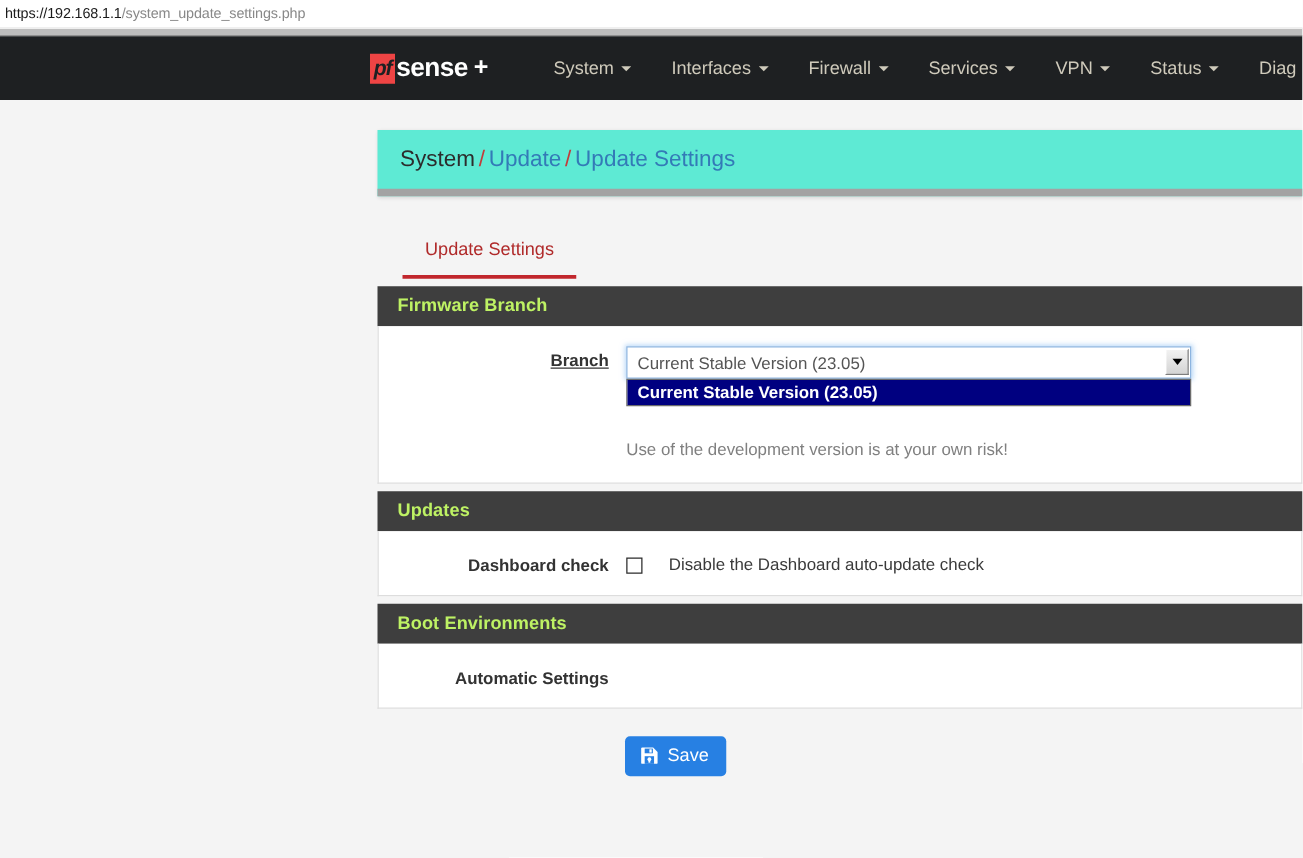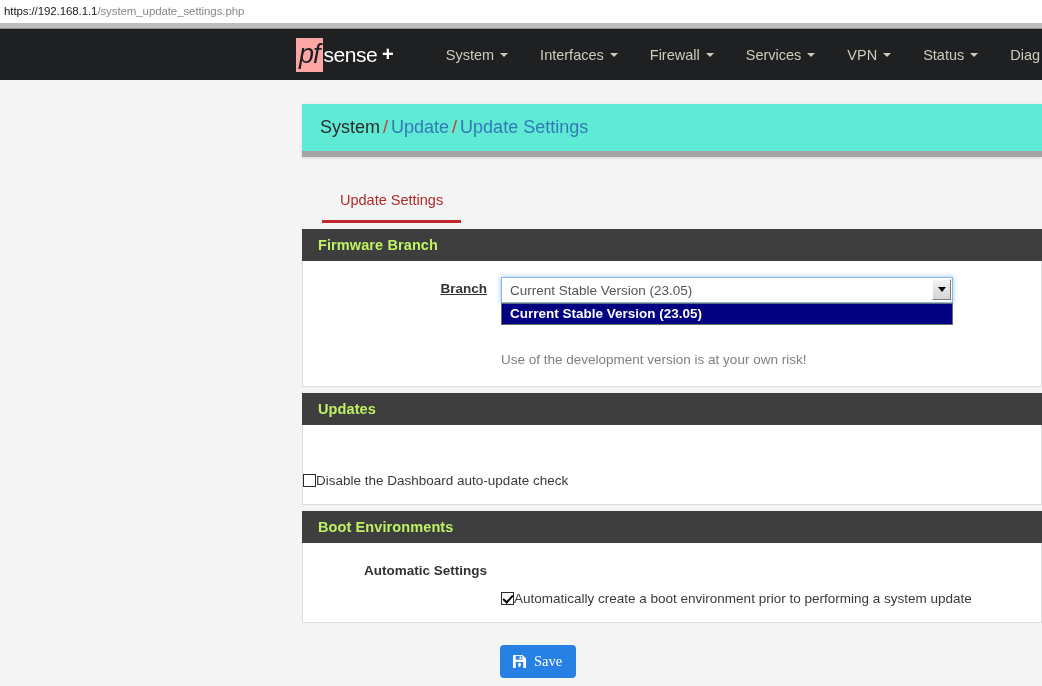--- a/index.html
+++ b/index.html
@@ -41,32 +41,32 @@
     overflow: hidden;
     white-space: nowrap;
   }
   .brand {
     display: flex;
     align-items: center;
     margin-right: 36px;
     flex: 0 0 auto;
   }
   .brand-pf {
-    background: #fca5a5;
+    background: #ef4444;
     color: #1e2022;
-    font-weight: normal;
-    font-size: 27px;
+    font-weight: bold;
+    font-size: 17px;
     font-style: italic;
     line-height: 1;
     padding: 3px 3px 4px 3px;
     letter-spacing: -1px;
   }
   .brand-sense {
     color: #ffffff;
-    font-weight: normal;
+    font-weight: bold;
     font-size: 21px;
     letter-spacing: -0.5px;
     margin-left: 1px;
   }
   .brand-plus {
     color: #ffffff;
     font-weight: bold;
     font-size: 20px;
     margin-left: 5px;
   }
@@ -240,24 +240,23 @@
     font-size: 13.5px;
     color: #808080;
     padding-top: 3px;
     line-height: 1.5;
   }
   .help-hidden { visibility: hidden; }
 
   
   .check-row {
     display: flex;
-    align-items: center;
-    gap: 0;
+    align-items: flex-end;
+    gap: 21px;
     padding-top: 3px;
-    margin-top: 29px;
   }
   .winbox {
     width: 13px; height: 13px;
     background: #ffffff;
     border: 1px solid #2b2b2b;
     position: relative;
     flex: 0 0 auto;
     cursor: pointer;
   }
   .winbox.checked::after {
@@ -282,21 +281,21 @@
   .btn-save {
     display: inline-flex;
     align-items: center;
     gap: 7px;
     background: #2780e3;
     color: #ffffff;
     border: none;
     border-radius: 4px;
     padding: 8px 14px 8px 12px;
     font-size: 14.5px;
-    font-family: Liberation Serif, serif;
+    font-family: Liberation Sans, sans-serif;
     cursor: pointer;
   }
   .btn-save svg { display: block; }
 </style>
 </head>
 <body>
 
 <div class="url-bar">
   <span class="url-host">https://192.168.1.1</span>
     <span class="url-path">/system_update_settings.php</span>
@@ -374,41 +373,36 @@
             <div class="help-block">Use of the development version is at your own risk!</div>
           </div>
         </div>
       </div>
     </div>
 
     <div class="panel">
       <div class="panel-heading">Updates</div>
       <div class="panel-body">
         <div class="form-row">
+          <div class="form-label">Dashboard check</div>
           <div class="form-field">
             <div class="check-row">
               <span class="winbox"></span>
               <span class="check-text">Disable the Dashboard auto-update check</span>
             </div>
           </div>
         </div>
       </div>
     </div>
 
     <div class="panel">
       <div class="panel-heading">Boot Environments</div>
       <div class="panel-body">
         <div class="form-row">
           <div class="form-label">Automatic Settings</div>
-          <div class="form-field">
-            <div class="check-row">
-              <span class="winbox checked"></span>
-              <span class="check-text">Automatically create a boot environment prior to performing a system update</span>
-            </div>
-          </div>
         </div>
       </div>
     </div>
 
     <div class="btn-row">
       <button class="btn-save">
         <span>
           <svg width="15" height="15" viewBox="0 0 16 16" aria-hidden="true">
             <path fill="#ffffff" d="M2 1h9.2L15 4.8V14a1 1 0 0 1-1 1H2a1 1 0 0 1-1-1V2a1 1 0 0 1 1-1z"></path>
             <rect x="4" y="2" width="7" height="4" fill="#2780e3"></rect>

